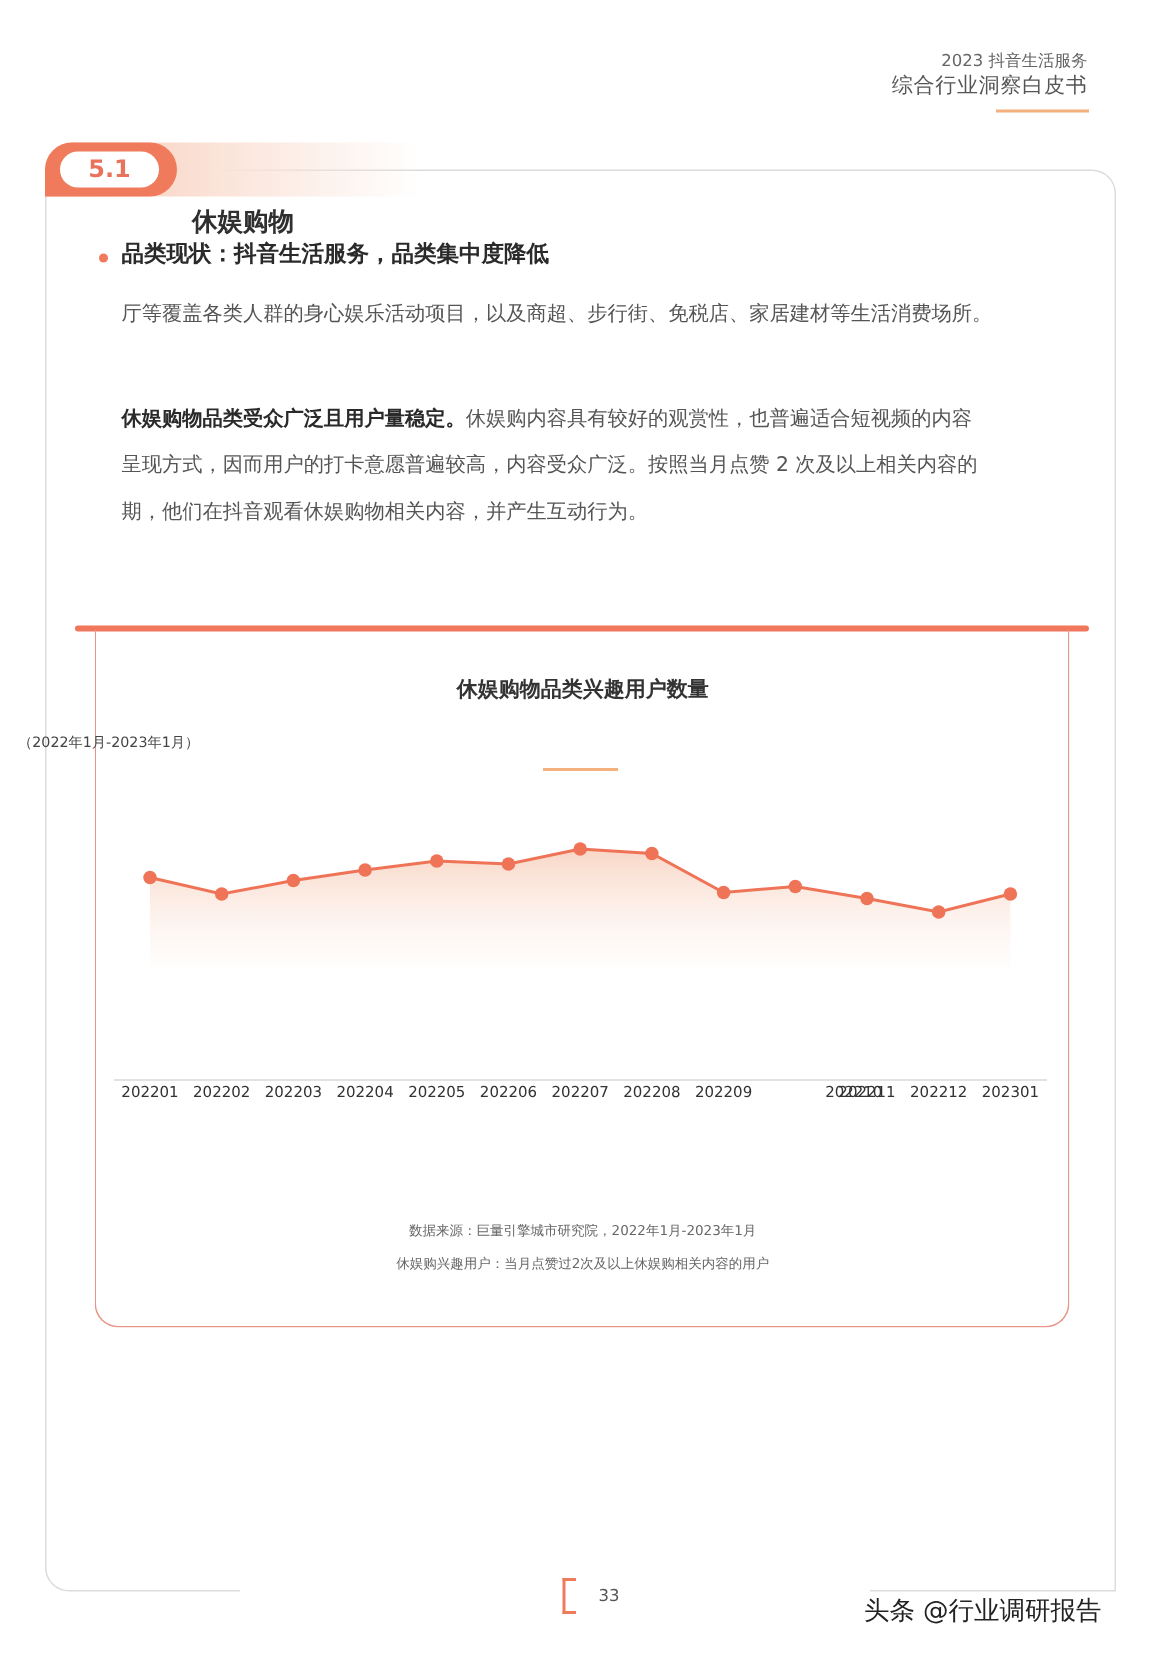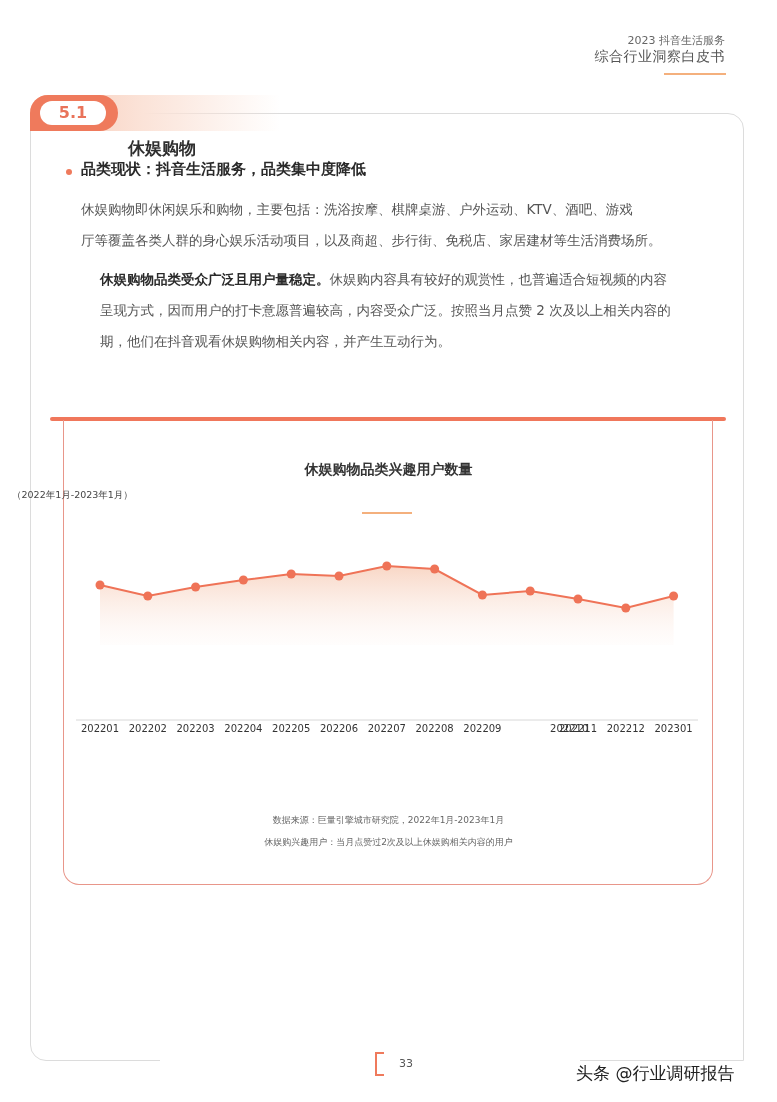--- a/index.html
+++ b/index.html
@@ -37,21 +37,21 @@
   .bullet-dot { left: 66px; top: 169px; width: 6px; height: 6px; border-radius: 50%; background: #ef7a5c; }
   .bullet-title { left: 81px; top: 160px; font-size: 15px; font-weight: bold; color: #2a2a2a; }
   .para { left: 81px; width: 614px; font-size: 13.5px; color: #555; line-height: 31px; }
   .para b { color: #2a2a2a; }
 
   .chart-topbar { left: 50px; top: 417px; width: 676px; height: 4px; background: #f0775b; border-radius: 2px; }
   .chart-frame {
     left: 63px; top: 420px; width: 650px; height: 465px; box-sizing: border-box;
     border: 1px solid #e8968a; border-top: none; border-radius: 0 0 16px 16px;
   }
-  .chart-title { left: 0; width: 777px; top: 461px; text-align: center; font-size: 14px; font-weight: bold; color: #333; }
+  .chart-title { left: 0; width: 777px; top: 451px; text-align: center; font-size: 14px; font-weight: bold; color: #333; }
   .chart-sub { left: 12px; width: 683px; top: 489px; text-align: left; font-size: 9.5px; color: #444; }
   .chart-title-line { left: 362px; top: 512px; width: 50px; height: 2px; background: #f4b07d; }
   svg.plot { left: 0; top: 0; }
   .xlabel { font-size: 10px; color: #333; top: 723px; width: 60px; text-align: center; }
   .note { left: 0; width: 777px; text-align: center; font-size: 9px; color: #666; }
 
   .page-num-bracket {
     left: 375px; top: 1052px; width: 9px; height: 24px; border: 2px solid #ef7a5c; border-right: none; box-sizing: border-box;
   }
   .page-num { left: 383px; top: 1057px; font-size: 11px; color: #555; margin-left: 16px; }
@@ -69,25 +69,24 @@
 
 <div class="abs sec-band"></div>
 <div class="abs sec-pill-bg"></div>
 <div class="abs sec-pill">5.1</div>
 <div class="abs sec-title">休娱购物</div>
 
 <div class="abs bullet-dot"></div>
 <div class="abs bullet-title">品类现状：抖音生活服务，品类集中度降低</div>
 
 <div class="abs para" style="top:194px;">
-  <div>休娱购物即休闲娱乐和购物，主要包括：洗浴按摩、棋牌桌游、户外运动、KTV、酒吧、游戏</div>
   <div>厅等覆盖各类人群的身心娱乐活动项目，以及商超、步行街、免税店、家居建材等生活消费场所。</div>
 </div>
 
-<div class="abs para" style="top:264px;margin-left:19px;">
+<div class="abs para" style="top:264px;">
   <div><b>休娱购物品类受众广泛且用户量稳定。</b><span>休娱购内容具有较好的观赏性，也普遍适合短视频的内容</span></div>
   <div>呈现方式，因而用户的打卡意愿普遍较高，内容受众广泛。按照当月点赞 2 次及以上相关内容的</div>
   <div>期，他们在抖音观看休娱购物相关内容，并产生互动行为。</div>
 </div>
 
 <div class="abs chart-topbar"></div>
 <div class="abs chart-frame"></div>
 <div class="abs chart-title">休娱购物品类兴趣用户数量</div>
 <div class="abs chart-sub">（2022年1月-2023年1月）</div>
 <div class="abs chart-title-line"></div>

